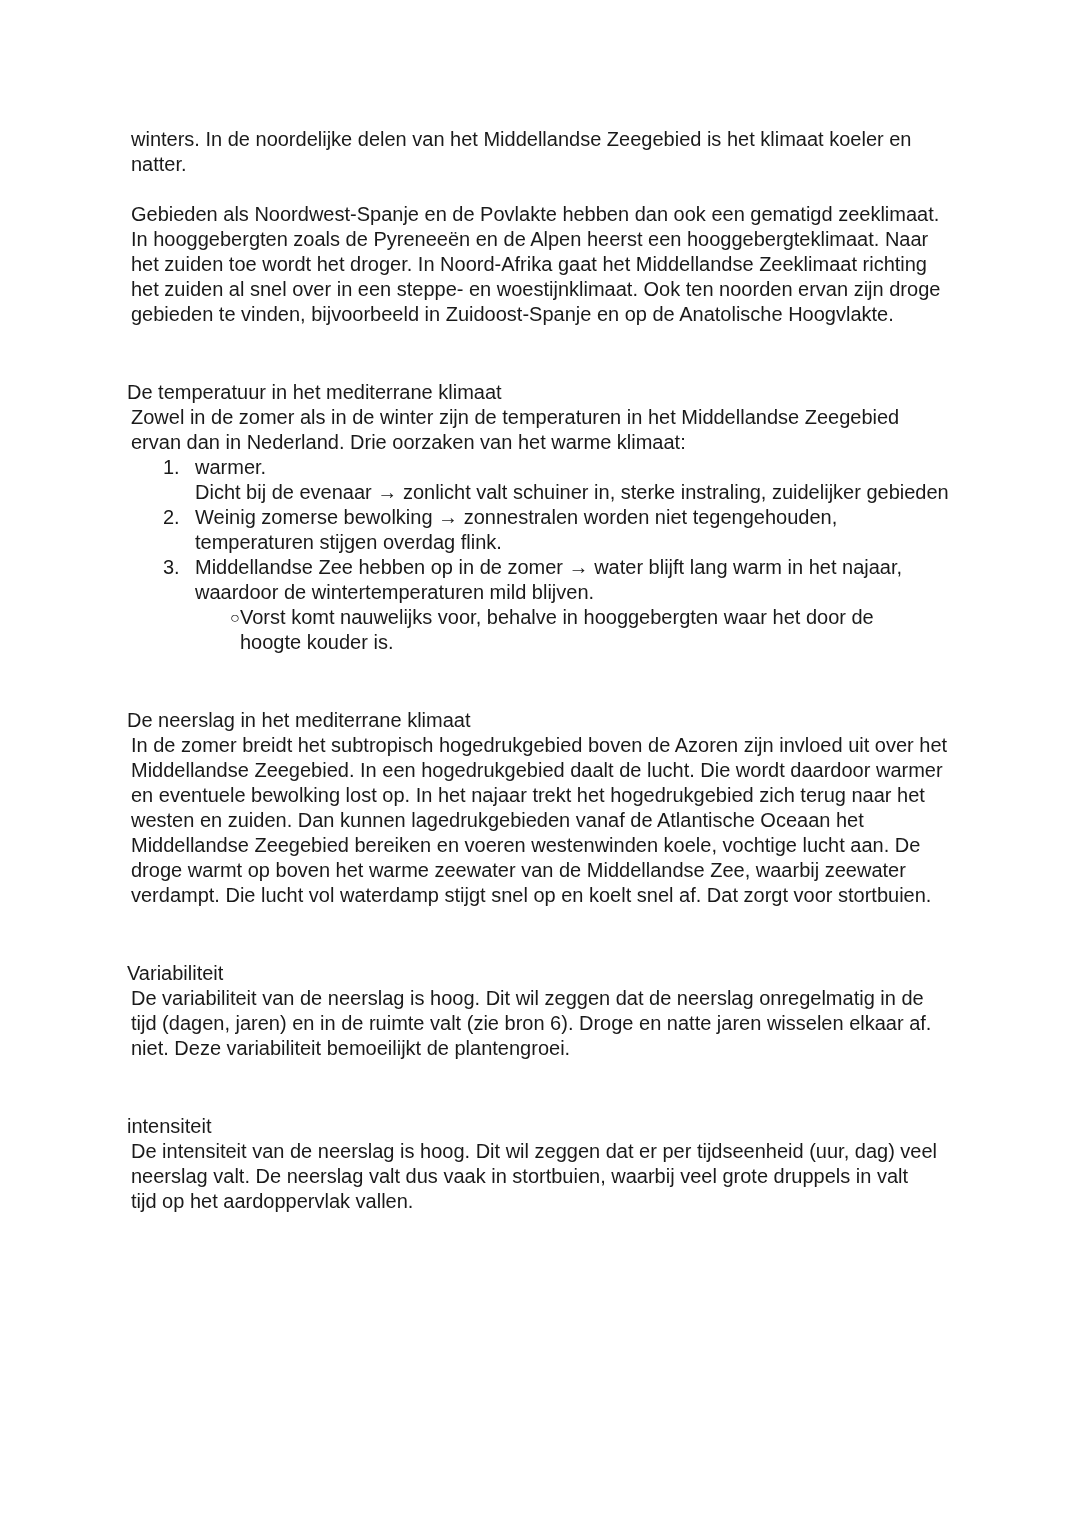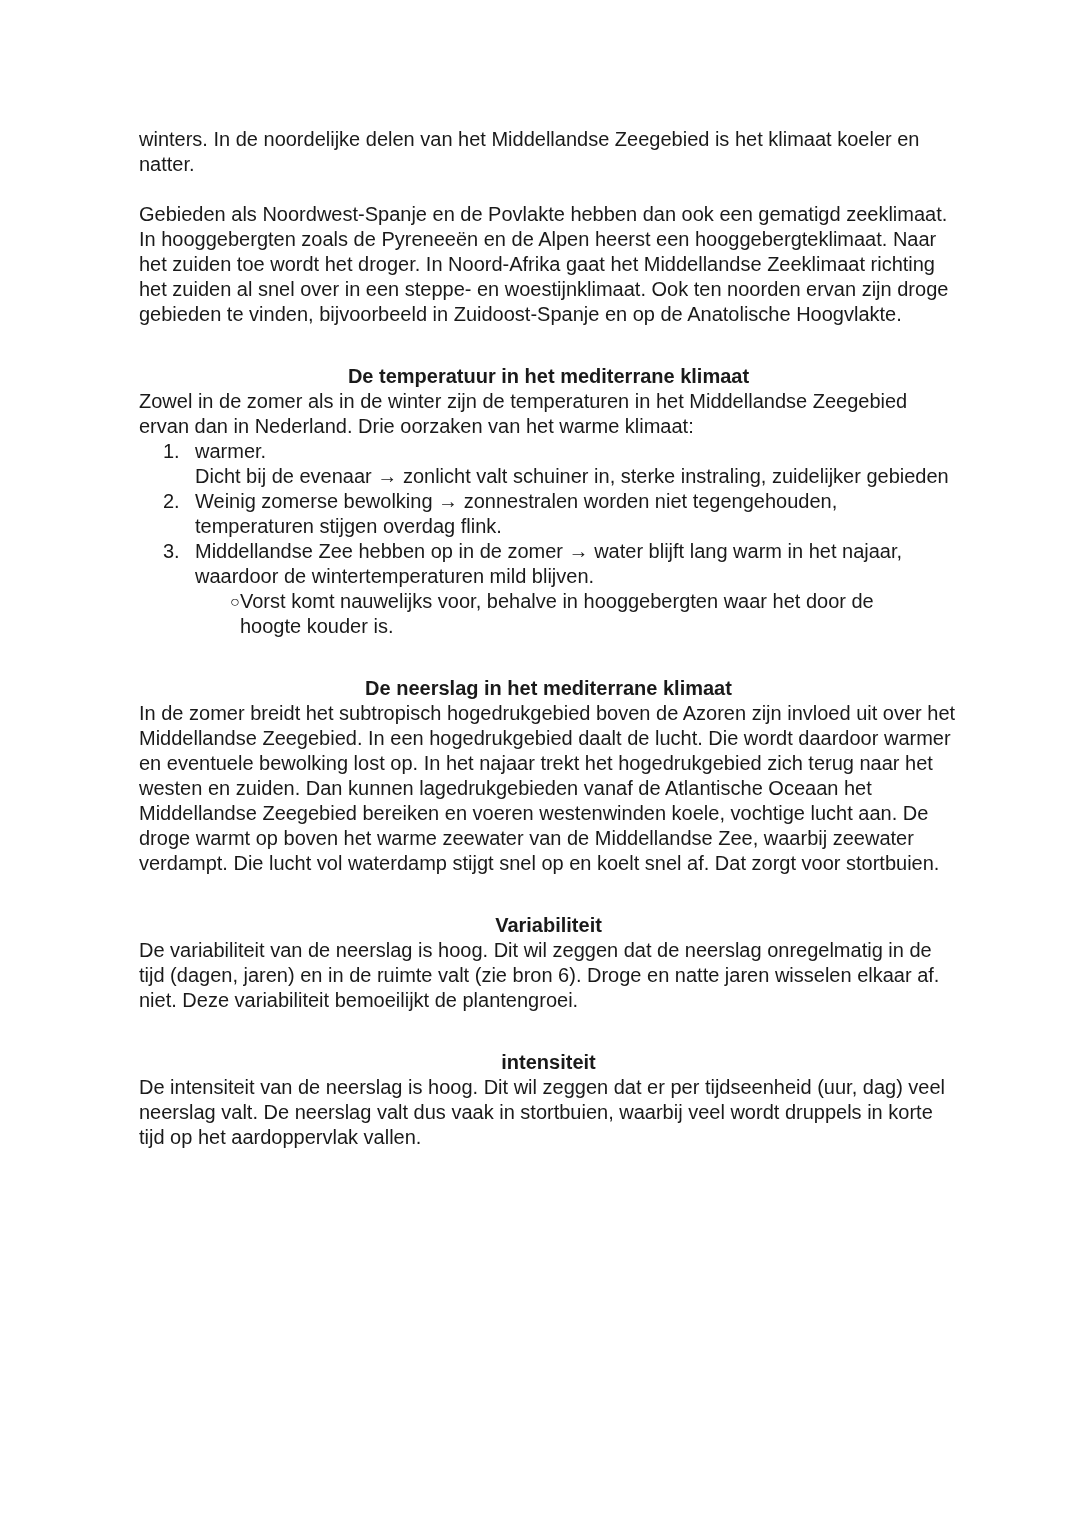--- a/index.html
+++ b/index.html
@@ -15,22 +15,22 @@
     box-sizing: border-box;
     padding: 127px 110px 0 127px;
     font-family: "Liberation Sans", "DejaVu Sans", sans-serif;
     font-size: 20px;
     line-height: 25px;
     color: #1a1a1a;
     overflow: hidden;
   }
   .blk { position: relative; }
   .blank { height: 25px; }
-  .heading { font-weight: bold; margin-top: 12px; text-align: center; }
-  .para .lines { margin-left: 12px; }
+  .heading { font-weight: normal; margin-top: 28px; }
+  .para .lines { margin-left: 4px; }
   .list-item .lines { margin-left: 68px; }
   .sub-list-item .lines { margin-left: 113px; }
   .marker {
     position: absolute;
     top: 0;
     left: 36px;
   }
   .sub-list-item .marker {
     left: 103px;
     font-size: 16px;
@@ -129,17 +129,17 @@
     </div>
     <div class="blk blank"></div>
     <div class="blk heading">
       <div class="lines">
         <div class="line">intensiteit</div>
       </div>
     </div>
     <div class="blk para">
       <div class="lines">
         <div class="line">De intensiteit van de neerslag is hoog. Dit wil zeggen dat er per tijdseenheid (uur, dag) veel</div>
-        <div class="line">neerslag valt. De neerslag valt dus vaak in stortbuien, waarbij veel wordt druppels in korte</div>
+        <div class="line">neerslag valt. De neerslag valt dus vaak in stortbuien, waarbij veel grote druppels in valt</div>
         <div class="line">tijd op het aardoppervlak vallen.</div>
       </div>
     </div>
   </div>
 
 </body></html>

